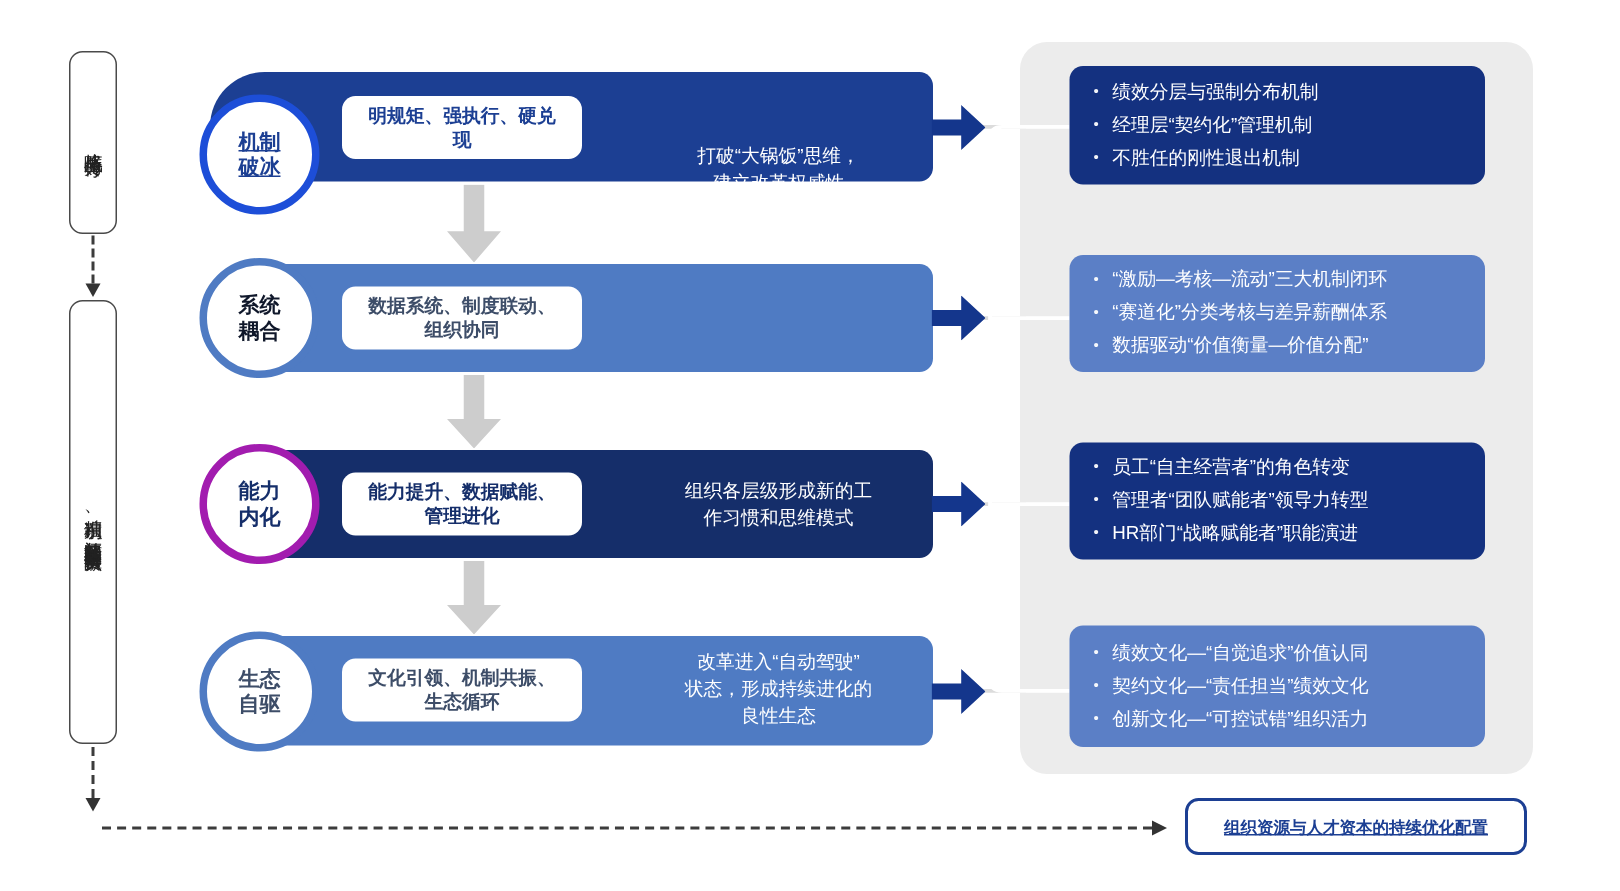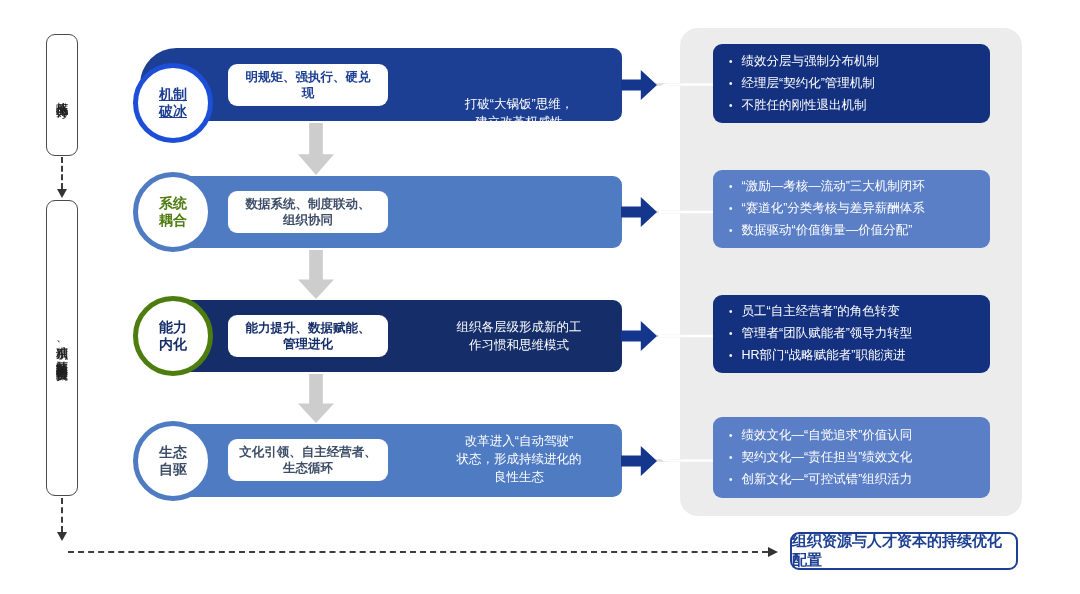--- a/index.html
+++ b/index.html
@@ -30,22 +30,22 @@
   .bar{position:absolute;left:140px;width:482px;height:73px;border-radius:40px 10px 10px 40px;}
   .t-dark{background:#1c3f93;}
   .t-mid{background:#4f7bc3;}
   .t-navy{background:#152e6a;}
   #bar-1{top:48px;} #bar-2{top:176px;height:72px;} #bar-3{top:300px;height:72px;} #bar-4{top:424px;}
 
   .stage-circle{position:absolute;left:133px;width:80px;height:80px;border-radius:50%;background:#fff;
     box-sizing:border-box;display:flex;align-items:center;justify-content:center;text-align:center;
     font-weight:bold;font-size:14px;line-height:1.25;white-space:pre-line;z-index:4;}
   #circle-1{top:63px;border:5px solid #1d4ed8;color:#1c3f93;text-decoration:underline;}
-  #circle-2{top:172px;border:5px solid #4f7bc3;color:#4d7c0f;}
-  #circle-3{top:296px;border:5px solid #4d7c0f;color:#152e6a;}
+  #circle-2{top:172px;border:5px solid #4f7bc3;color:#0f172a;}
+  #circle-3{top:296px;border:5px solid #a21caf;color:#152e6a;}
   #circle-4{top:421px;border:5px solid #4f7bc3;color:#3d4d68;}
 
   .tactic{position:absolute;left:228px;width:160px;height:42px;background:#fff;border-radius:9px;
     display:flex;align-items:center;justify-content:center;text-align:center;font-weight:bold;
     font-size:12.5px;line-height:1.3;white-space:pre-line;z-index:4;}
   #tactic-1{top:64px;color:#1c3f93;}
   #tactic-2{top:191px;color:#3d4d68;}
   #tactic-3{top:315px;color:#152e6a;}
   #tactic-4{top:439px;color:#3d4d68;}
 
@@ -74,21 +74,21 @@
   #obox-1{top:44px;height:79px;}
   #obox-2{top:170px;height:78px;}
   #obox-3{top:295px;height:78px;}
   #obox-4{top:417px;height:81px;}
   .bullet{display:flex;align-items:flex-start;gap:9px;color:#fff;font-size:12.5px;line-height:1.25;}
   .bullet .dot{font-size:10px;line-height:1.6;opacity:.95;}
 
   
   #footer-box{position:absolute;left:790px;top:532px;width:228px;height:38px;background:#fff;
     border:2.5px solid #1c3f93;border-radius:9px;display:flex;align-items:center;justify-content:center;
-    font-size:15px;font-weight:bold;color:#1c3f93;box-sizing:border-box;}
+    font-size:11px;font-weight:bold;color:#1c3f93;box-sizing:border-box;text-decoration:underline;}
 </style>
 </head>
 <body>
 
 <div id="canvas">
 
   <div class="rail-box" id="rail-box-1">
     <div class="rail-text">战略压力传导</div>
   </div>
   <div class="vdash" id="vdash-1"></div>
@@ -114,21 +114,21 @@
 内化</div>
   <div class="stage-circle" id="circle-4">生态
 自驱</div>
 
   <div class="tactic" id="tactic-1">明规矩、强执行、硬兑
 现</div>
   <div class="tactic" id="tactic-2">数据系统、制度联动、
 组织协同</div>
   <div class="tactic" id="tactic-3">能力提升、数据赋能、
 管理进化</div>
-  <div class="tactic" id="tactic-4">文化引领、自主经营者、
+  <div class="tactic" id="tactic-4">文化引领、机制共振、
 生态循环</div>
 
   <div class="outcome" id="outcome-1">打破“大锅饭”思维，
 建立改革权威性</div>
   <div class="outcome" id="outcome-3">组织各层级形成新的工
 作习惯和思维模式</div>
   <div class="outcome" id="outcome-4">改革进入“自动驾驶”
 状态，形成持续进化的
 良性生态</div>
 

